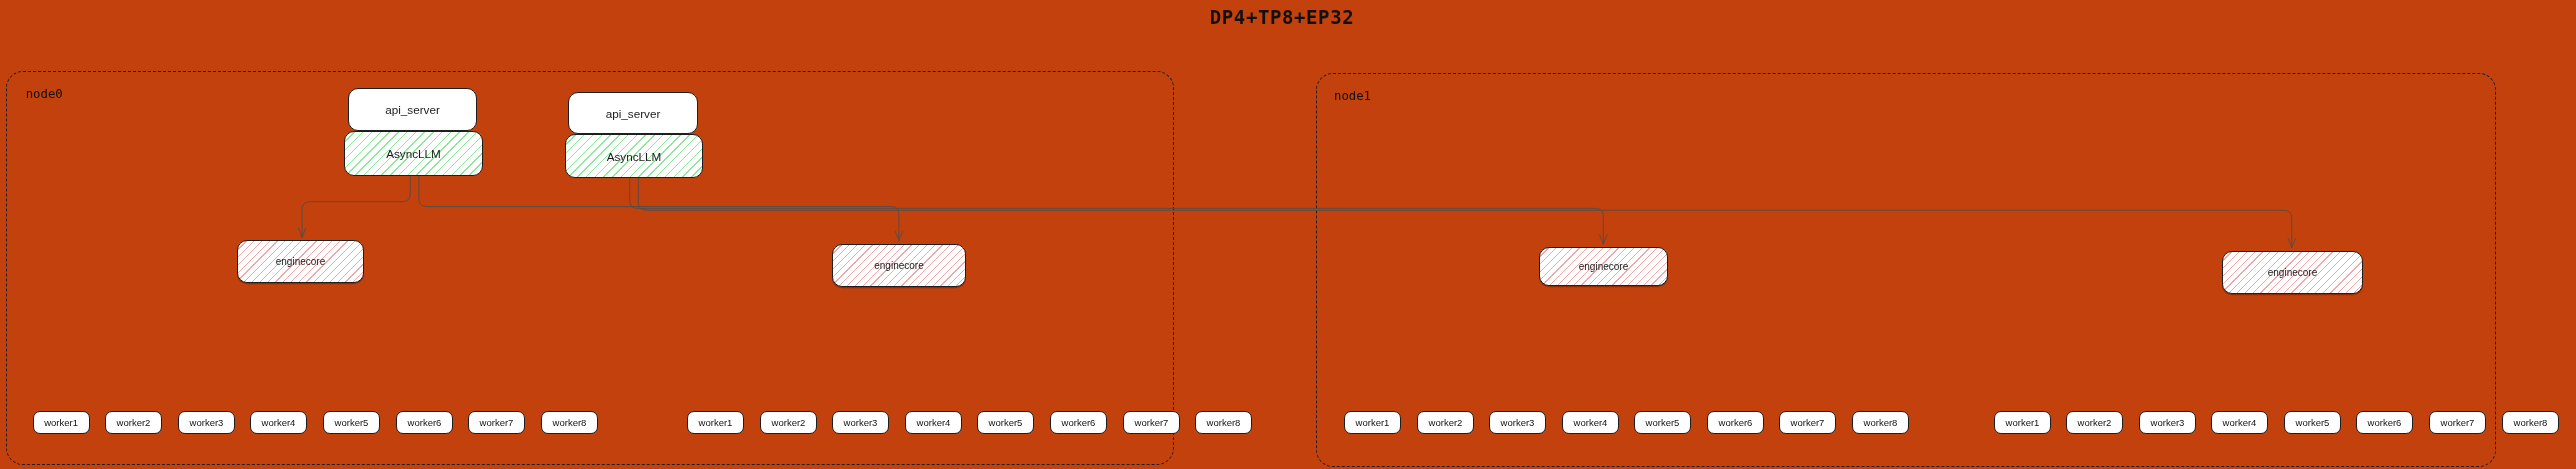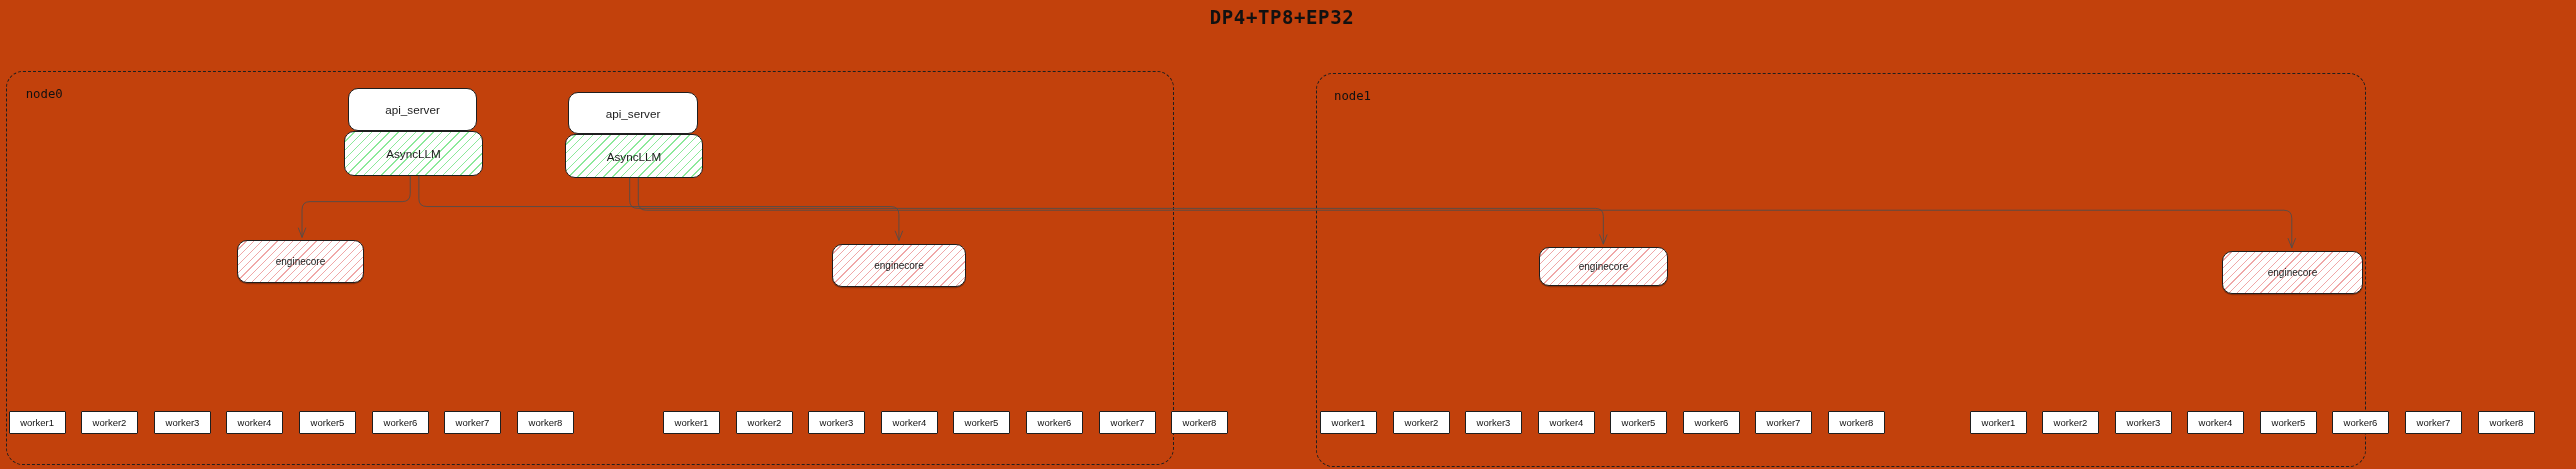--- a/index.html
+++ b/index.html
@@ -31,38 +31,38 @@
   }
   .hatch-red{
     background-color:#ffffff;
     background-image:repeating-linear-gradient(135deg,#f0a8a8 0 0.9px,transparent 0.9px 5.5px);
     box-shadow:0 1.2px 0 rgba(0,0,0,0.28);
     text-align:center;
   }
   .enginecore{font-size:10px;}
   .worker{
     position:absolute;top:411px;width:57px;height:23px;box-sizing:border-box;
-    background:#fff;border:1.2px solid #1e1e1e;border-radius:1px;
+    background:#fff;border:1.2px solid #1e1e1e;border-radius:7px;
     display:flex;align-items:center;justify-content:center;
-    font-size:9.5px;color:#111;white-space:nowrap;
+    font-size:9.5px;color:#111;white-space:nowrap;margin-left:24px;
   }
   .connectors{position:absolute;left:0;top:0;pointer-events:none;}
 </style>
 </head>
 <body>
 
 <div class="canvas">
 
   <div class="title">DP4+TP8+EP32</div>
 
   <div class="node-box" style="left:6.2px;top:71px;width:1168px;height:394px;">
     <div class="node-label" style="left:18.5px;top:14.8px;">node0</div>
   </div>
 
-  <div class="node-box" style="left:1316px;top:73px;width:1050px;height:394px;">
+  <div class="node-box" style="left:1316px;top:73px;width:1180px;height:394px;">
     <div class="node-label" style="left:17px;top:14.8px;">node1</div>
   </div>
 
   <svg class="connectors" width="2576" height="469" viewBox="0 0 4188 763">
     <g fill="none" stroke="#4d4d4d" stroke-width="1.4" stroke-linecap="round" stroke-linejoin="round">
       <path d="M 666 287 V 315 Q 666 328 653 328 H 503 Q 490 328 490 341 V 386"></path>
       <path d="M 484 371 L 490 386 L 496 371"></path>
       <path d="M 680 287 V 323 Q 680 336 693 336 H 1448 Q 1461 336 1461 349 V 391"></path>
       <path d="M 1455 376 L 1461 391 L 1467 376"></path>
       <path d="M 1023 290 V 326 Q 1023 339 1036 339 H 2594 Q 2607 339 2607 352 V 397"></path>

